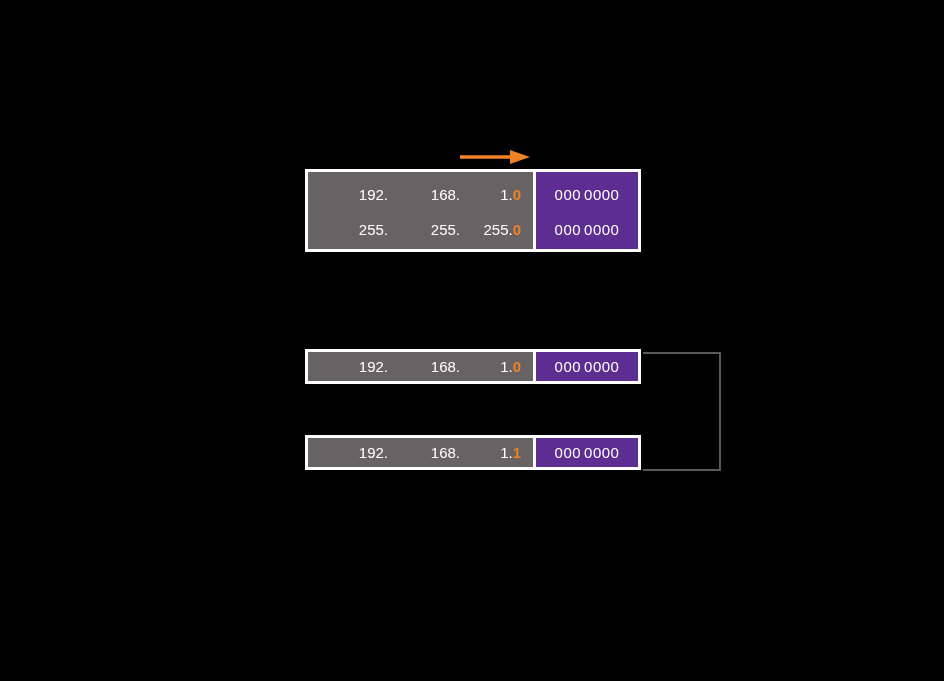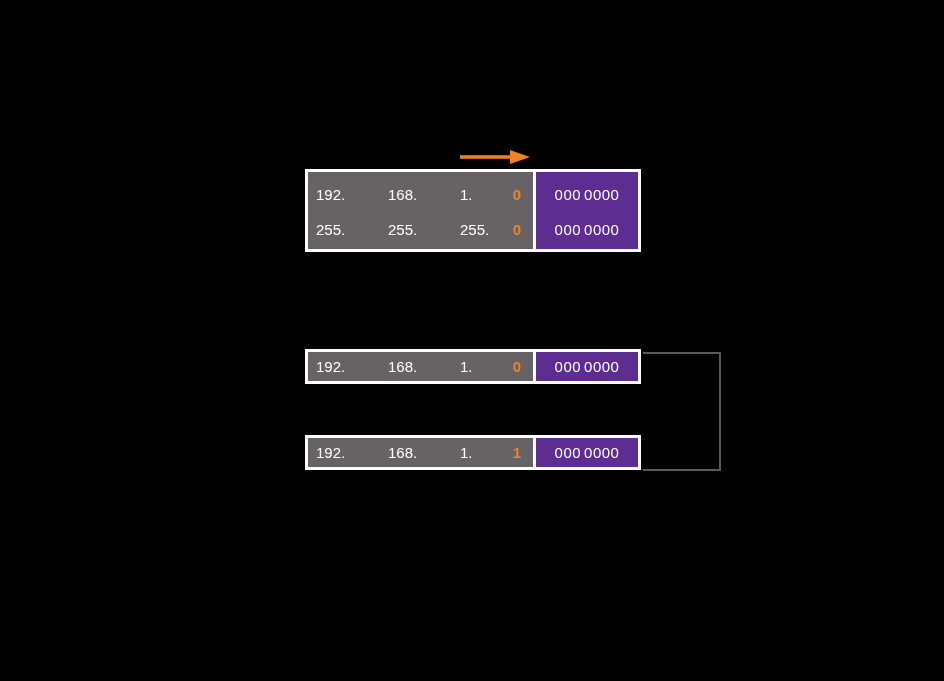--- a/index.html
+++ b/index.html
@@ -41,21 +41,21 @@
     box-sizing:border-box;
   }
   .purple-col{
     background:var(--box-purple);
     flex:1;
     display:flex;flex-direction:column;
     box-sizing:border-box;
   }
   .two-row .gray-col,.two-row .purple-col{padding-top:5px;padding-bottom:2px;}
 
-  .row{flex:1;display:flex;align-items:center;}
+  .row{flex:1;display:flex;align-items:center;text-align:right;}
   .gray-col .row{padding-left:8px;padding-right:12px;}
   .purple-col .row{justify-content:center;gap:3px;}
 
   .oct{
     color:var(--text-white);
     font-size:15px;line-height:1;
     display:inline-block;
   }
   .c1{width:72px;}
   .c2{width:72px;}

